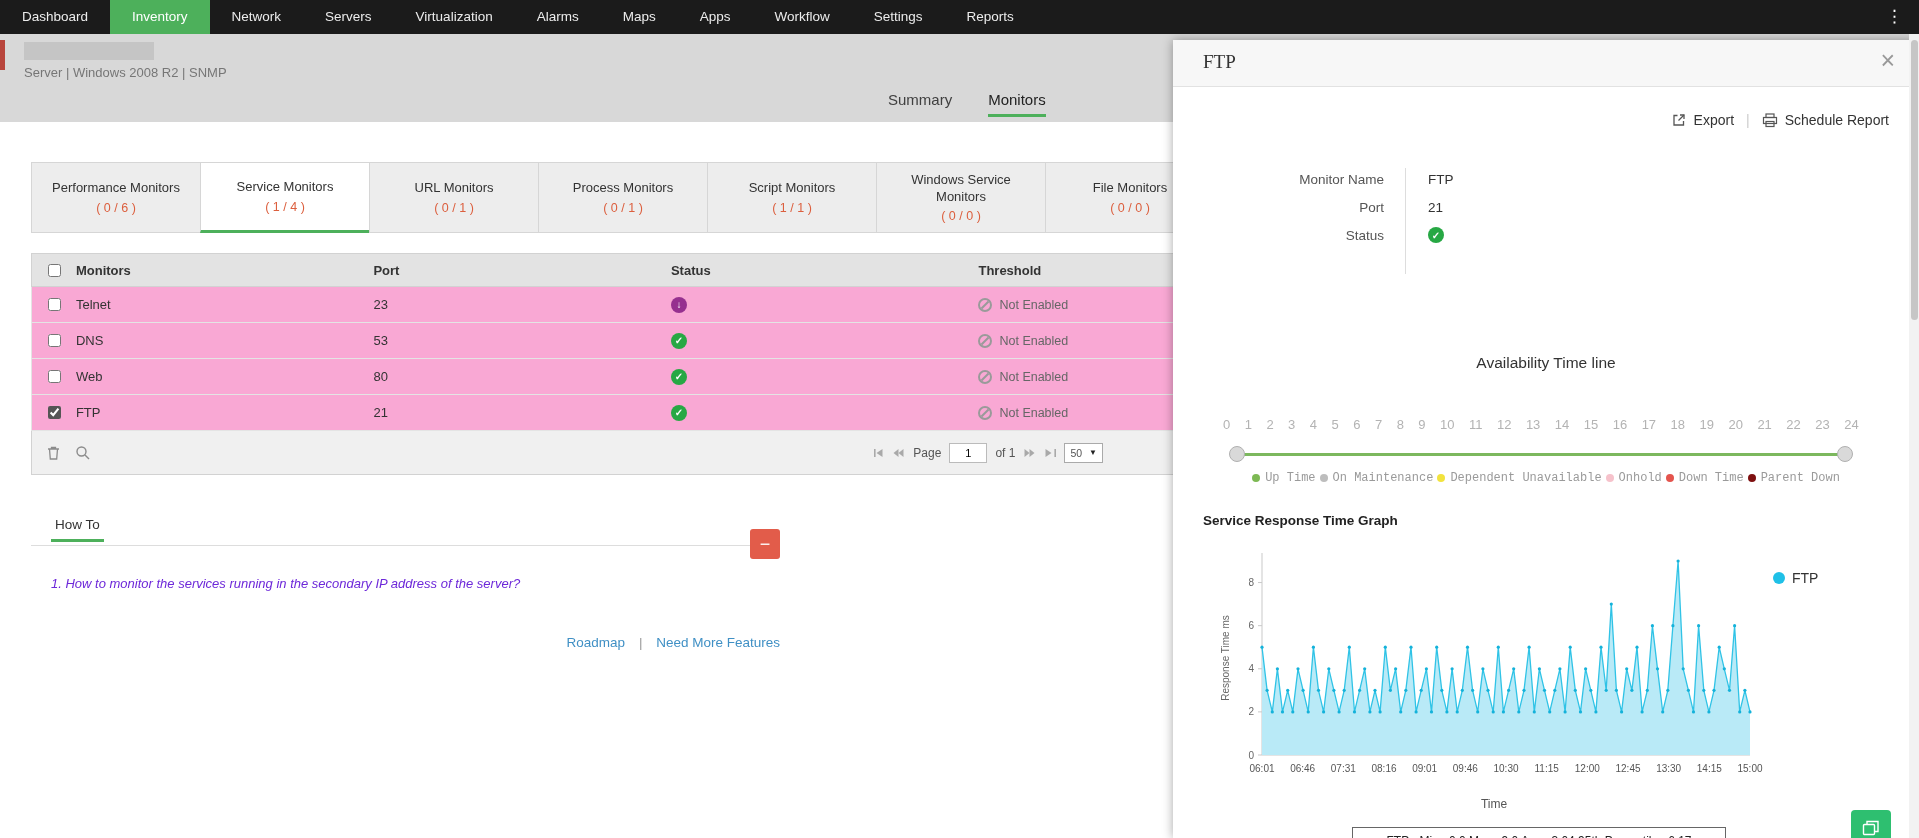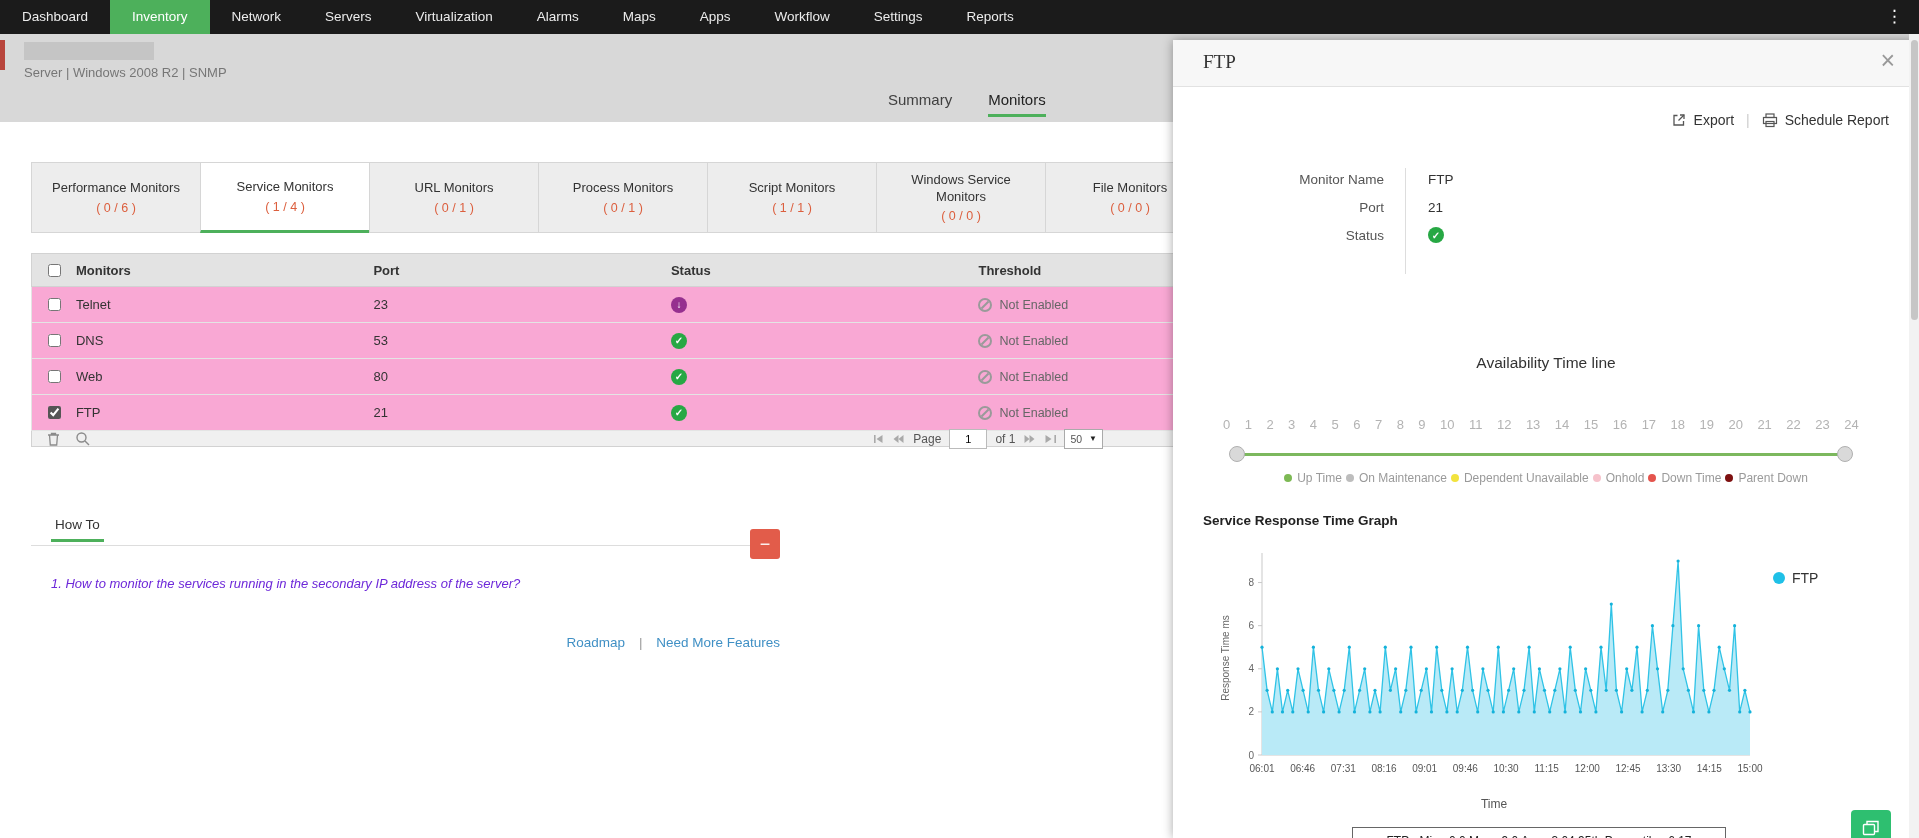--- a/index.html
+++ b/index.html
@@ -45,21 +45,21 @@
   .c4{width:300px;display:flex;align-items:center;gap:7px;color:#666;font-size:12.5px;}
   .thead .c4{color:#333;font-weight:bold;font-size:13px;}
   .cb{width:13px;height:13px;accent-color:#555;}
 
   .st{display:inline-flex;width:16px;height:16px;border-radius:50%;color:#fff;font-size:10px;
       align-items:center;justify-content:center;font-weight:bold;}
   .st.up{background:#27a844;} .st.down{background:#96308f;}
   .no-icon{position:relative;display:inline-block;width:14px;height:14px;border:2px solid #9a9a9a;border-radius:50%;box-sizing:border-box;flex:none;}
   .no-icon::after{content:'';position:absolute;left:0;top:4px;width:10px;height:2px;background:#9a9a9a;transform:rotate(-45deg);}
 
-  .tfoot{display:flex;height:16px;background:#f0f0f0;border:1px solid #d2d2d2;border-top:none;align-items:center;box-sizing:border-box;}
+  .tfoot{display:flex;height:44px;background:#f0f0f0;border:1px solid #d2d2d2;border-top:none;align-items:center;box-sizing:border-box;}
   .ficon{margin-left:14px;display:flex;cursor:pointer;}
   .pager{margin-left:auto;margin-right:175px;display:flex;align-items:center;gap:8px;font-size:12px;color:#555;}
   .pgbtn{display:flex;cursor:pointer;}
   .page-input{width:32px;height:16px;border:1px solid #bbb;font-size:11px;text-align:center;font-family:inherit;}
   .psize{display:flex;align-items:center;border:1px solid #aaa;background:#fff;height:18px;padding:0 5px;gap:7px;font-size:10.5px;cursor:pointer;}
   .psize .arr{font-size:8px;color:#222;}
 
   .howto{position:absolute;left:31px;top:386px;width:749px;}
   .howto-head{position:relative;border-bottom:1px solid #ddd;height:37px;}
   .howto-tab{display:inline-block;margin-left:20px;font-size:13.5px;color:#333;padding:9px 4px 7px;border-bottom:3px solid #4db05b;cursor:pointer;}
@@ -86,21 +86,21 @@
   .dlabel{width:211px;text-align:right;font-size:13.5px;color:#555;}
   .dval{margin-left:44px;font-size:13.5px;color:#333;display:flex;align-items:center;}
   .ddiv{position:absolute;left:232px;top:128px;height:106px;width:1px;background:#ddd;}
 
   .avail-title{position:absolute;top:314px;left:0;width:100%;text-align:center;font-size:15.5px;color:#333;}
   .av-ticks{position:absolute;top:377px;left:50px;width:636px;display:flex;justify-content:space-between;font-size:13px;color:#b3b3b3;}
   .av-slider{position:absolute;top:406px;left:56px;width:624px;height:16px;}
   .av-line{position:absolute;top:7px;left:6px;right:6px;height:3px;background:#7cb85e;}
   .av-handle{position:absolute;top:0;width:16px;height:16px;border-radius:50%;background:#d9d9d9;border:1px solid #b0b0b0;box-sizing:border-box;cursor:pointer;}
   .av-handle.left{left:0;} .av-handle.right{right:0;}
-  .av-legend{position:absolute;top:431px;left:0;width:100%;display:flex;justify-content:center;gap:4px;font-size:12px;color:#9a9a9a;}
+  .av-legend{position:absolute;top:431px;left:0;width:100%;display:flex;justify-content:center;gap:4px;font-size:12px;color:#9a9a9a;font-family:Liberation Mono, monospace;}
   .leg-item{display:flex;align-items:center;gap:5px;white-space:nowrap;}
   .leg-dot{width:8px;height:8px;border-radius:50%;flex:none;}
 
   .srt-title{position:absolute;top:473px;left:30px;font-size:13.5px;font-weight:bold;color:#222;}
   #rtchart{position:absolute;left:45px;top:505px;}
   .ftp-legend{position:absolute;left:600px;top:530px;display:flex;align-items:center;gap:7px;font-size:14px;color:#333;}
   .ftp-dot{width:12px;height:12px;border-radius:50%;background:#1fc0e7;}
   .time-label{position:absolute;left:45px;top:757px;width:552px;text-align:center;font-size:12px;color:#555;}
   .summary-box{position:absolute;left:179px;top:787px;width:374px;height:40px;border:1px solid #666;
                font-size:12px;color:#222;text-align:center;padding-top:6px;box-sizing:border-box;}

